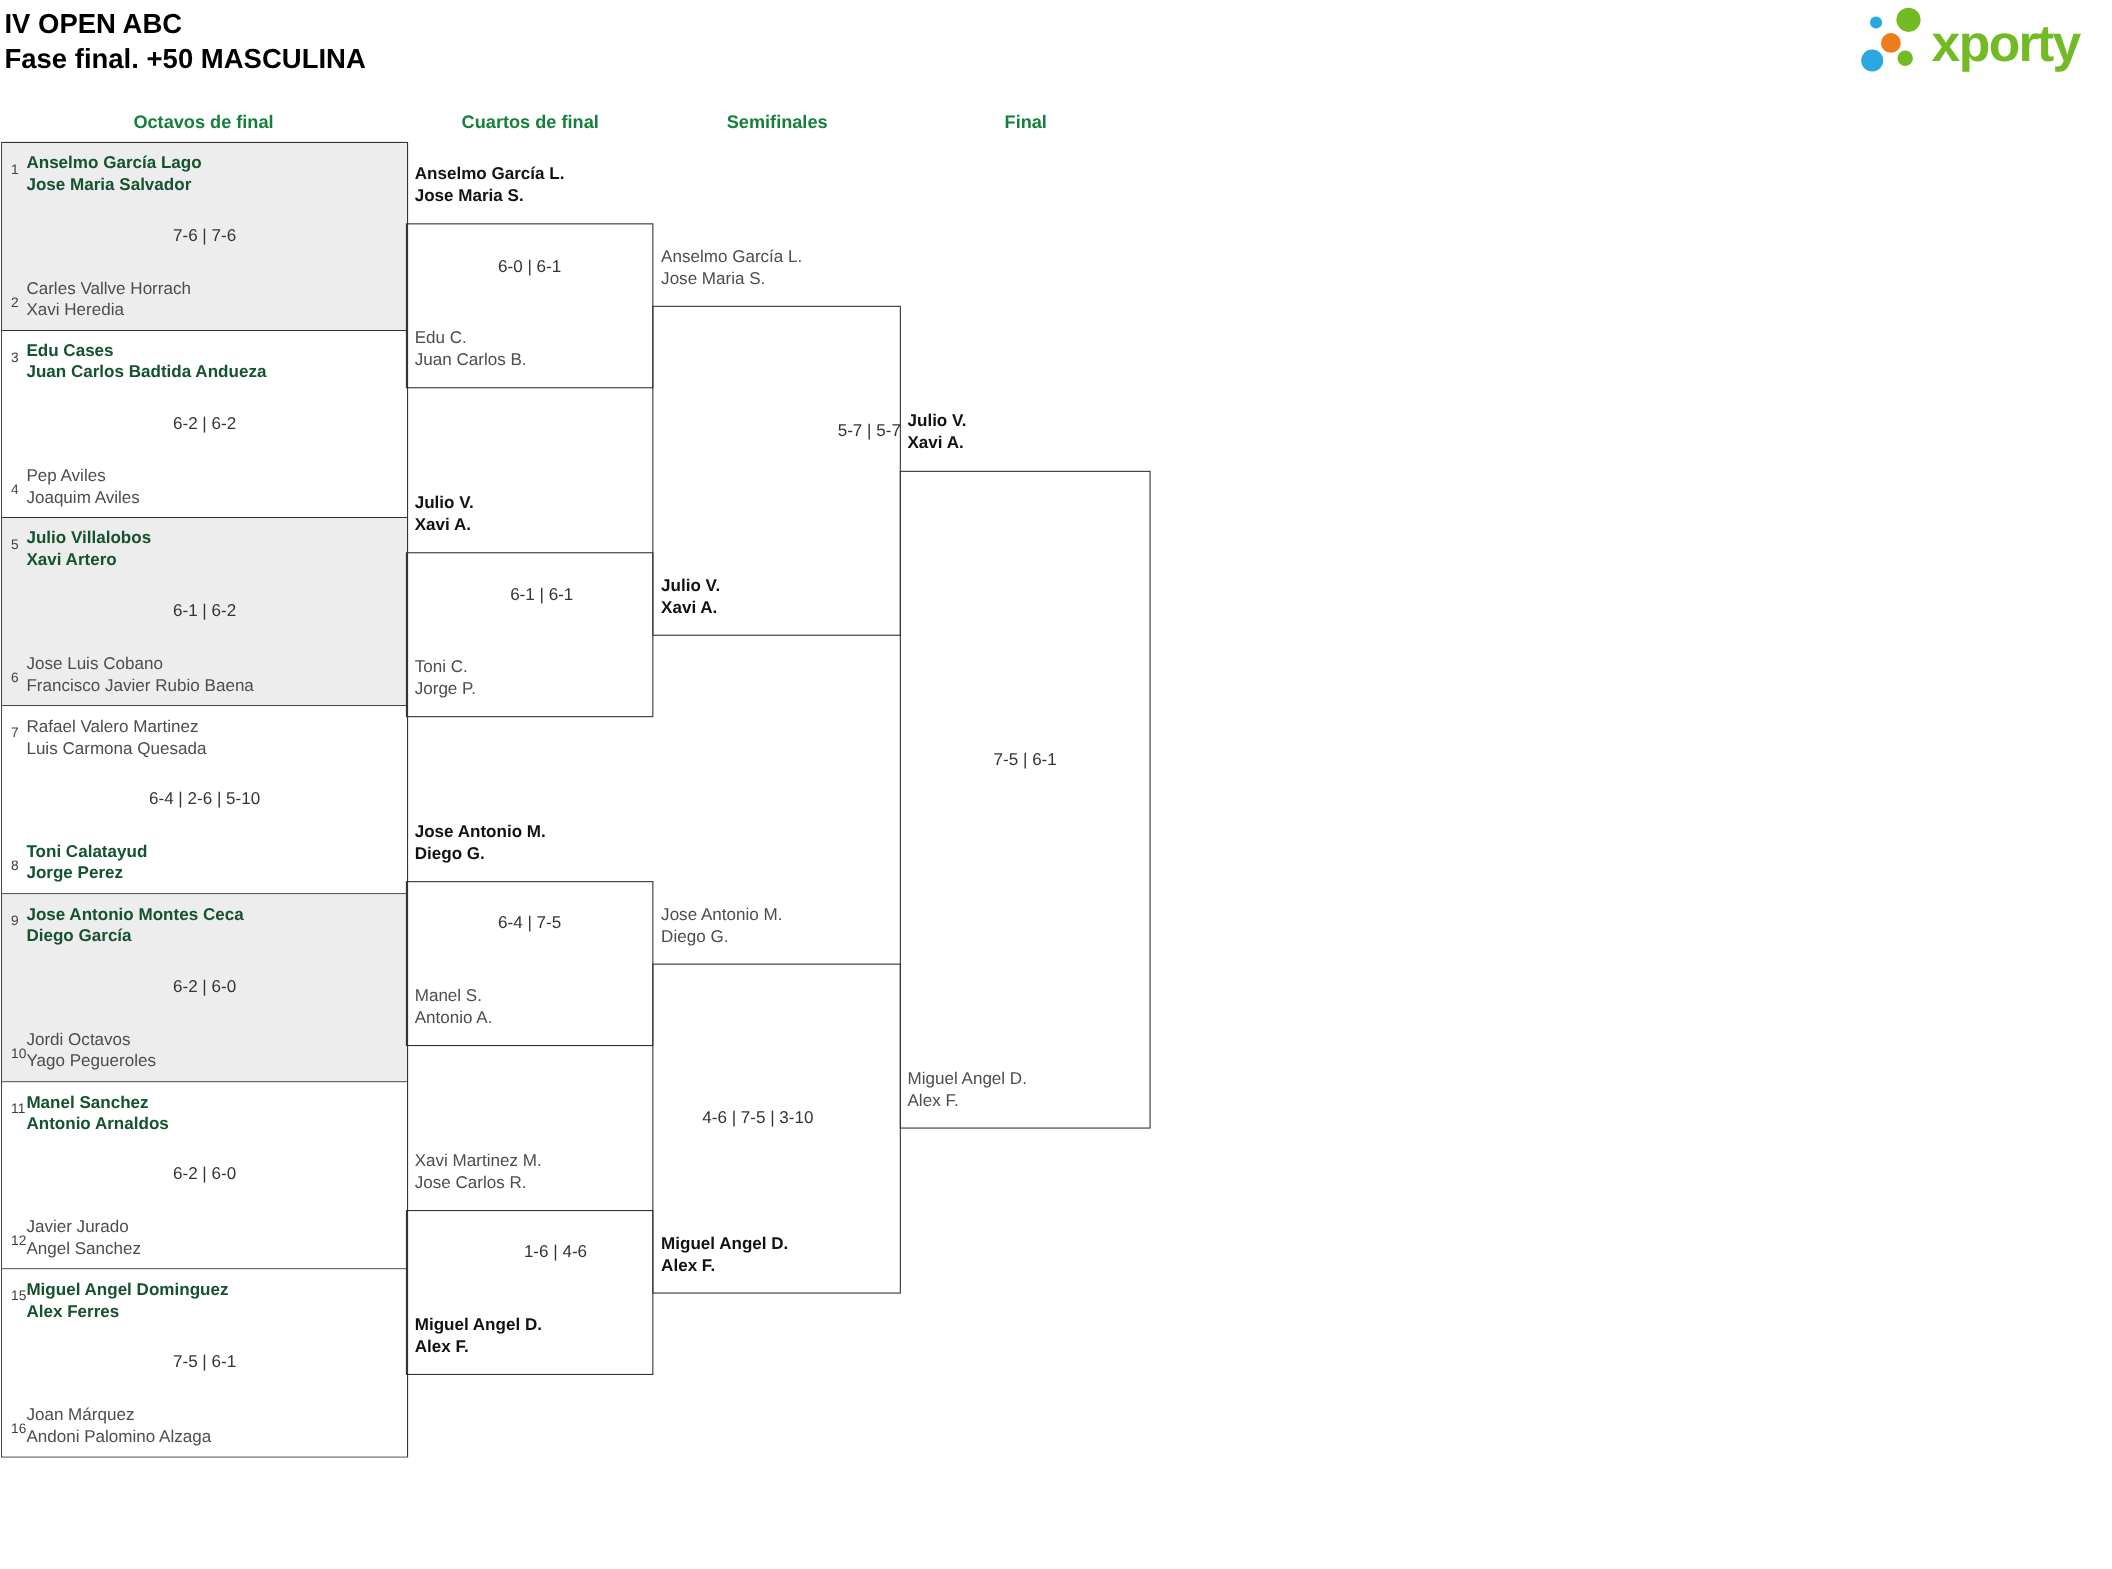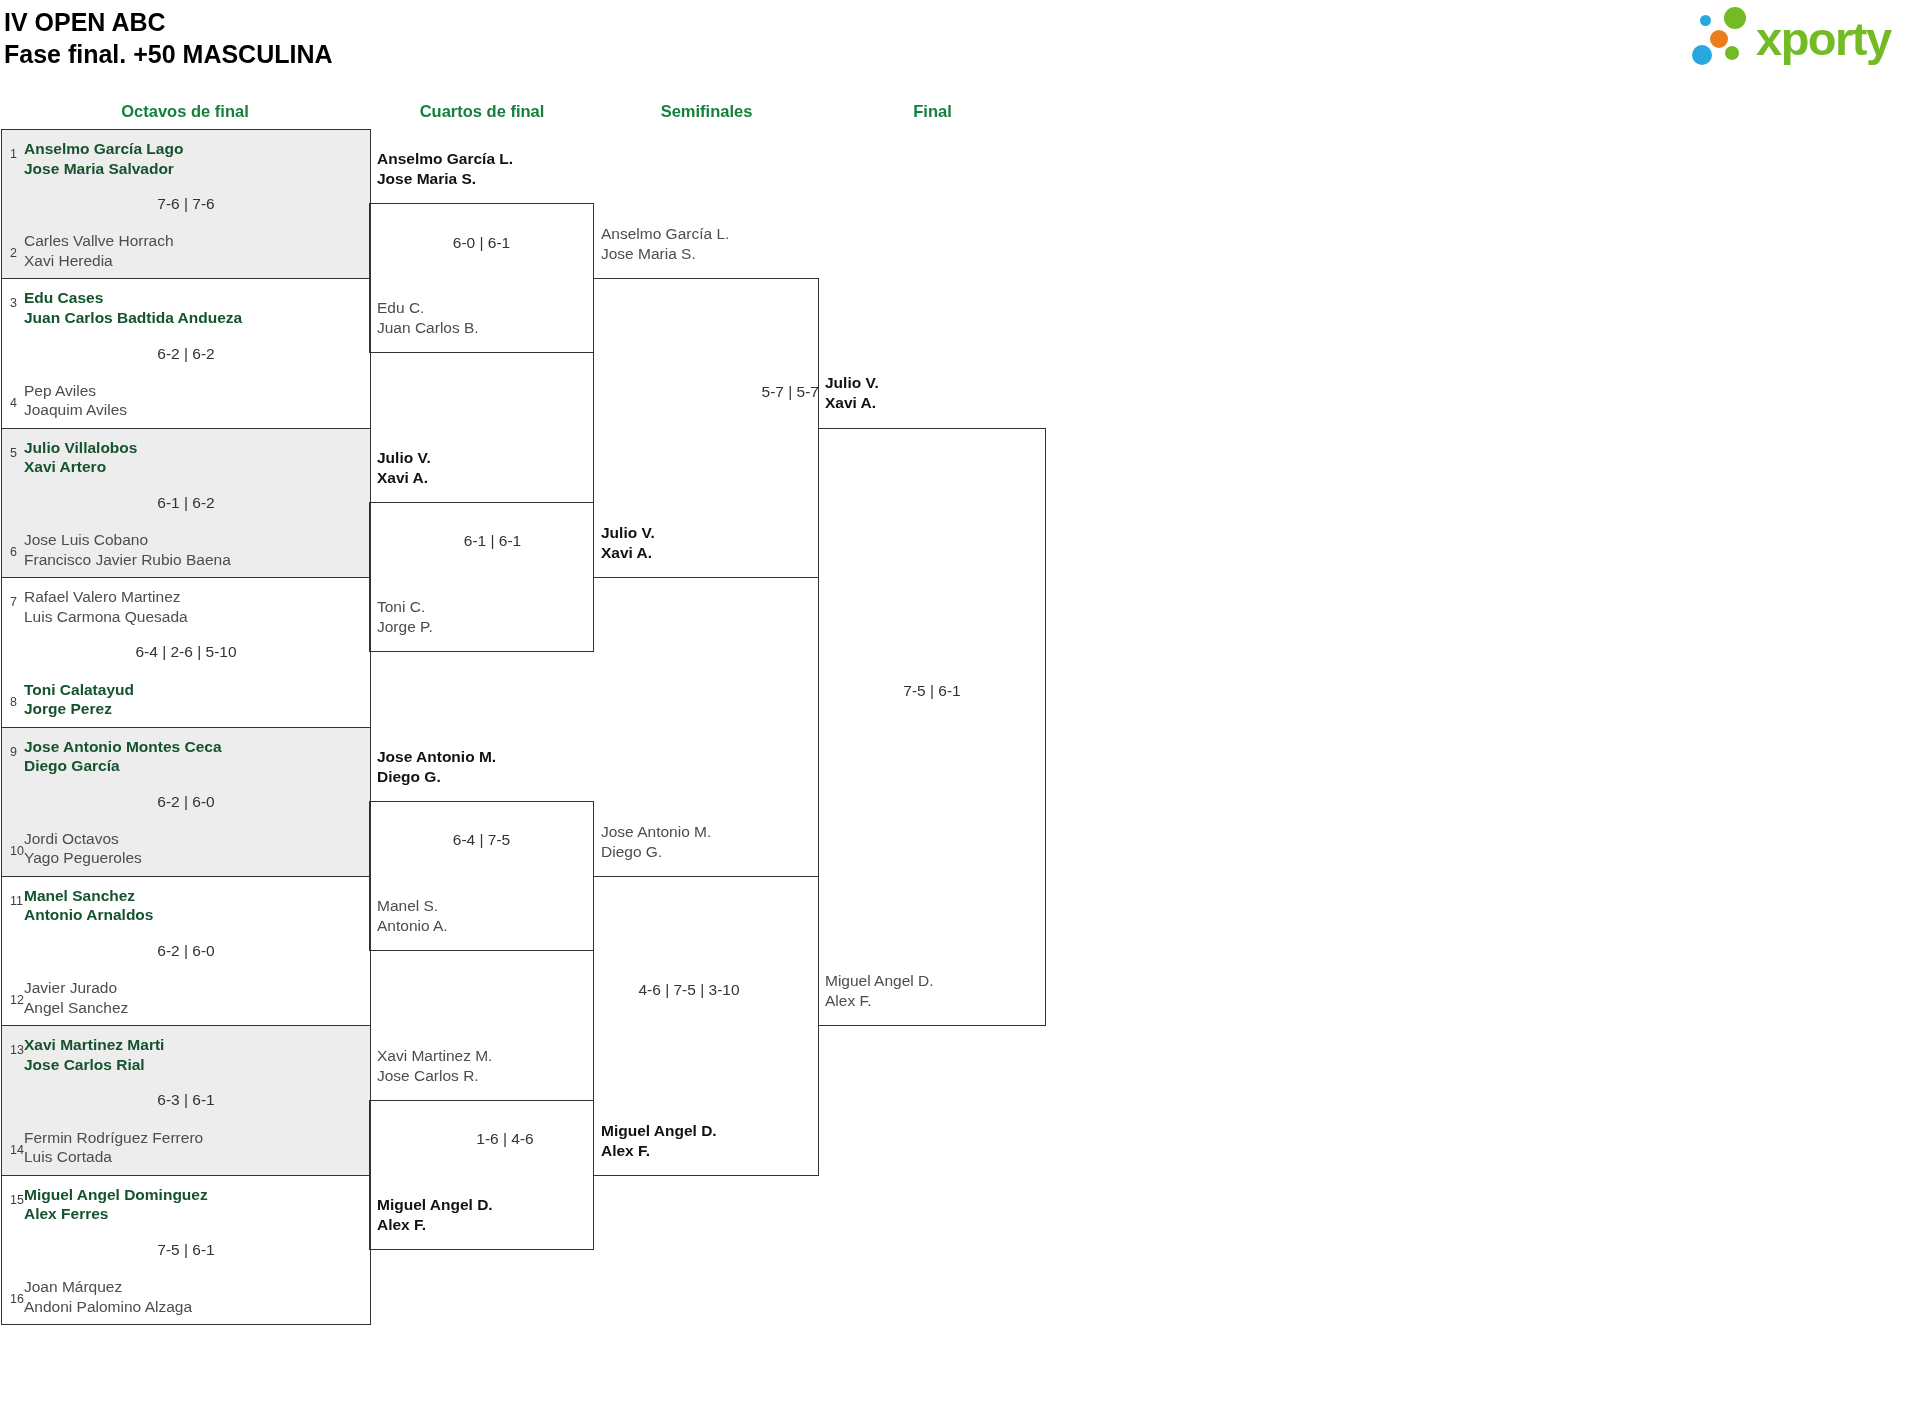--- a/index.html
+++ b/index.html
@@ -166,33 +166,20 @@
       <div>Antonio Arnaldos</div>
     </div>
     <div class="row-score">6-2 | 6-0</div>
     <span class="seed s-bottom">12</span>
     <div class="team t-bottom">
       <div>Javier Jurado</div>
       <div>Angel Sanchez</div>
     </div>
   </div>
 
-  <div class="r16-row gray">
-    <span class="seed s-top">13</span>
-    <div class="team t-top win">
-      <div>Xavi Martinez Marti</div>
-      <div>Jose Carlos Rial</div>
-    </div>
-    <div class="row-score">6-3 | 6-1</div>
-    <span class="seed s-bottom">14</span>
-    <div class="team t-bottom">
-      <div>Fermin Rodríguez Ferrero</div>
-      <div>Luis Cortada</div>
-    </div>
-  </div>
 
   <div class="r16-row">
     <span class="seed s-top">15</span>
     <div class="team t-top win">
       <div>Miguel Angel Dominguez</div>
       <div>Alex Ferres</div>
     </div>
     <div class="row-score">7-5 | 6-1</div>
     <span class="seed s-bottom">16</span>
     <div class="team t-bottom">
@@ -258,21 +245,21 @@
 <div class="bk-score" style="left:593px; top:383px; width:226px;text-align:right;">5-7 | 5-7</div>
 <div class="bk-team win" style="left:601px; top:523px;">
   <div>Julio V.</div>
   <div>Xavi A.</div>
 </div>
 
 <div class="bk-team" style="left:601px; top:822px;">
   <div>Jose Antonio M.</div>
   <div>Diego G.</div>
 </div>
-<div class="bk-score" style="left:593px; top:981px; width:192px;">4-6 | 7-5 | 3-10</div>
+<div class="bk-score" style="left:593px; top:1008px; width:192px;">4-6 | 7-5 | 3-10</div>
 <div class="bk-team win" style="left:601px; top:1121px;">
   <div>Miguel Angel D.</div>
   <div>Alex F.</div>
 </div>
 
 <div class="box" style="left:818px; top:428px; width:228px; height:598px;"></div>
 
 <div class="bk-team win" style="left:825px; top:373px;">
   <div>Julio V.</div>
   <div>Xavi A.</div>

